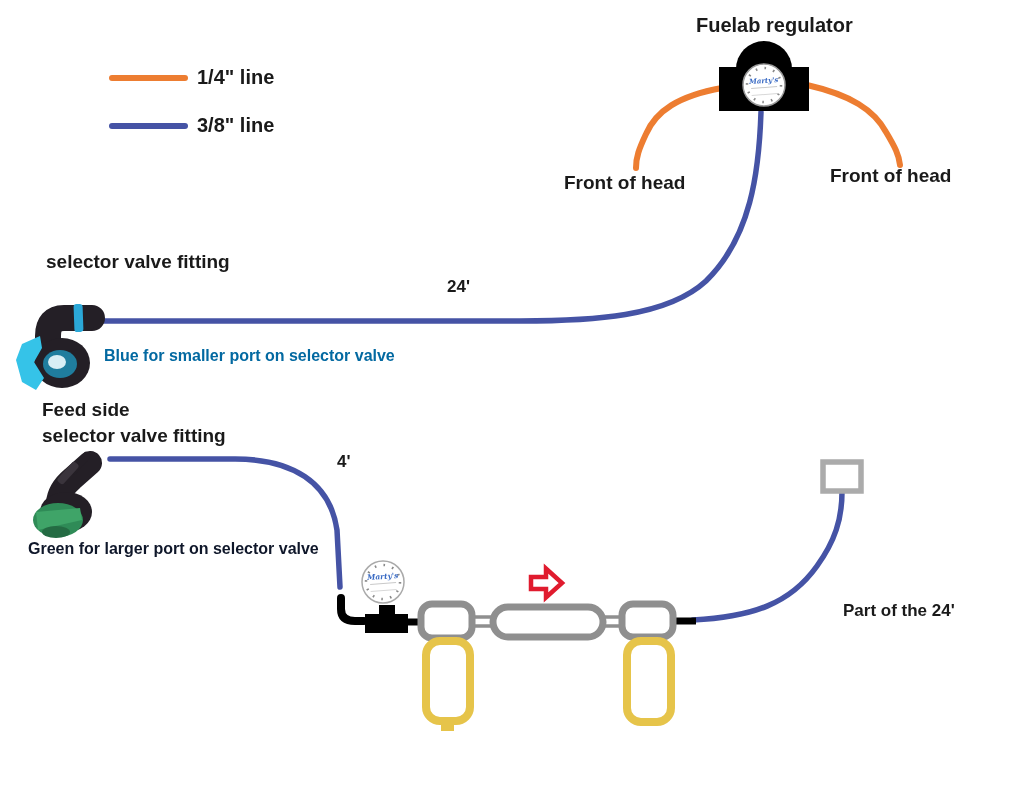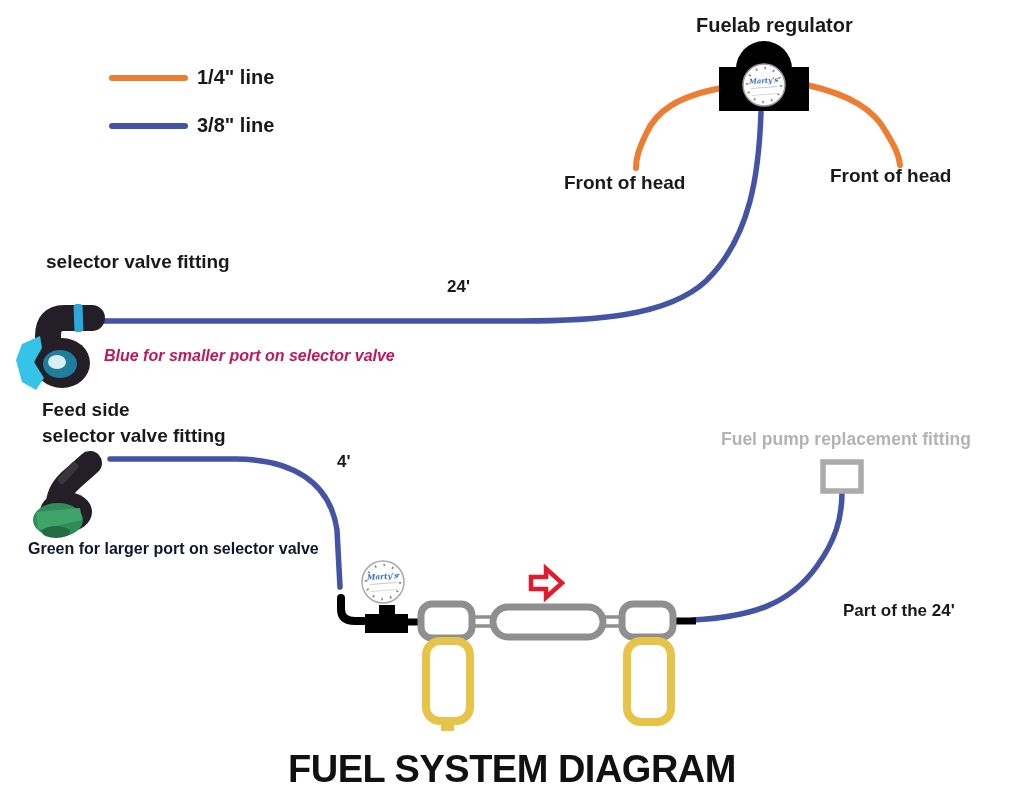--- a/index.html
+++ b/index.html
@@ -99,35 +99,33 @@
 
   <div class="lbl big" style="left:696px;top:14px;text-align:right;">Fuelab regulator</div>
 
   <div class="lbl med" style="left:564px;top:172px;">Front of head</div>
   <div class="lbl med" style="left:830px;top:165px;">Front of head</div>
 
   <div class="lbl med two-line" style="left:46px;top:249px;">
     <div>selector valve fitting</div>
   </div>
   <div class="lbl sm" style="left:447px;top:277px;">24'</div>
-  <div class="lbl note" style="left:104px;top:347px;color:#be185d;font-style:italic;">Blue for smaller port on selector valve</div>
+  <div class="lbl note" style="left:104px;top:347px;color:#0369a1;">Blue for smaller port on selector valve</div>
 
   <div class="lbl med two-line" style="left:42px;top:397px;">
     <div>Feed side</div>
     <div>selector valve fitting</div>
   </div>
   <div class="lbl sm" style="left:337px;top:452px;">4'</div>
   <div class="lbl note" style="left:28px;top:540px;color:#0f172a;">Green for larger port on selector valve</div>
 
-  <div class="lbl sm" style="left:721px;top:429px;color:#B3B3B3;font-size:17.5px;">Fuel pump replacement fitting</div>
   <div class="lbl sm" style="left:843px;top:601px;">Part of the 24'</div>
 
   <div class="gauge-logo" style="left:748px;top:76px;width:32px;font-size:7px;">
     <span>Marty's</span>
     <span class="gauge-sub"></span>
   </div>
   <div class="gauge-logo" style="left:367px;top:572px;width:32px;font-size:7.5px;">
     <span>Marty's</span>
     <span class="gauge-sub"></span>
   </div>
 
-  <div id="title">FUEL SYSTEM DIAGRAM</div>
 </div>
 
 </body></html>

